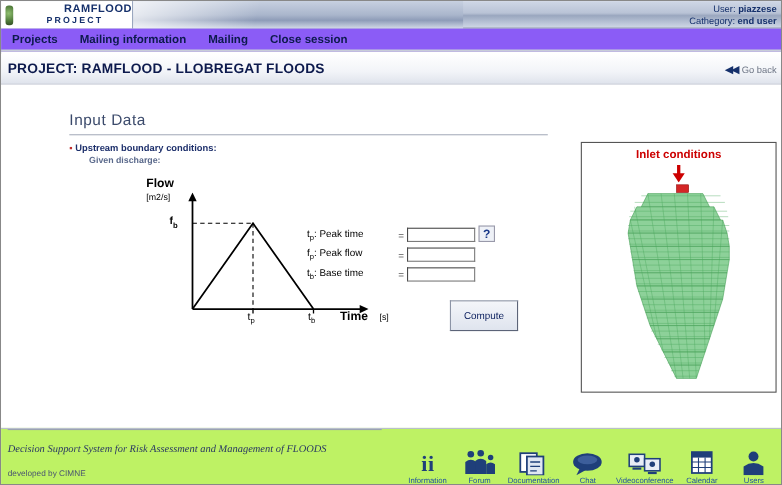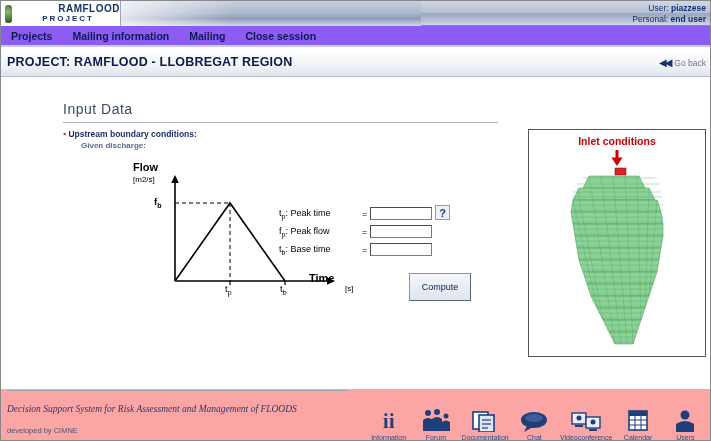--- a/index.html
+++ b/index.html
@@ -181,21 +181,21 @@
   #map-arrow {
     position: absolute; left: 50%; top: 20px;
     transform: translateX(-50%);
   }
   #map-svg { position: absolute; left: 0; top: 36px; }
 
   
   #footer {
     position: absolute; left: 0; top: 388px;
     width: 711px; height: 53px;
-    background: #fca5a5;
+    background: #bef264;
     border-top: 1px solid #b9bfcc;
   }
   #footer-rule {
     position: absolute; left: 6px; top: 0px; width: 340px; height: 1px;
     background: #9aa2b2;
   }
   #dss-text {
     position: absolute; left: 6px; top: 14px;
     font-size: 9.5px; font-style: italic; color: #2b3a63;
     font-family: "Liberation Serif", serif;
@@ -233,35 +233,35 @@
         <span class="logo-l2">PROJECT</span>
       </div>
     </div>
     <div class="swoosh"></div>
     <div class="user-info">
       <div>
         <span>User:</span>
         <span class="val">piazzese</span>
       </div>
       <div>
-        <span>Personal:</span>
+        <span>Cathegory:</span>
         <span class="val">end user</span>
       </div>
     </div>
   </div>
 
   <div id="menubar">
     <div class="mitem">Projects</div>
     <div class="mitem">Mailing information</div>
     <div class="mitem">Mailing</div>
     <div class="mitem">Close session</div>
   </div>
 
   <div id="titlebar">
-    <div class="ptitle">PROJECT: RAMFLOOD - LLOBREGAT REGION</div>
+    <div class="ptitle">PROJECT: RAMFLOOD - LLOBREGAT FLOODS</div>
     <div id="goback">
       <span class="arrows">◀◀</span>
       <span class="gbtext">Go back</span>
     </div>
   </div>
 
   <div id="content">
 
     <div id="inputdata-title">Input Data</div>
     <div id="title-rule"></div>
@@ -287,21 +287,21 @@
         <line x1="42" y1="28" x2="97" y2="28" stroke="#000" stroke-width="1" stroke-dasharray="4,3"></line>
 
         <line x1="97" y1="106" x2="97" y2="110" stroke="#000" stroke-width="1.2"></line>
         <line x1="152" y1="106" x2="152" y2="110" stroke="#000" stroke-width="1.2"></line>
       </svg>
       <div style="position:absolute;left:0;top:-14px;font-size:11px;font-weight:bold;font-family:'Liberation Sans',sans-serif;">Flow</div>
       <div style="position:absolute;left:0;top:0px;font-size:8px;font-family:'Liberation Sans',sans-serif;">[m2/s]</div>
       <div style="position:absolute;left:21px;top:21px;font-size:9.5px;font-weight:bold;">f<sub style="font-size:7px">b</sub></div>
       <div style="position:absolute;left:92px;top:108px;font-size:9.5px;">t<sub style="font-size:7px">p</sub></div>
       <div style="position:absolute;left:147px;top:108px;font-size:9.5px;">t<sub style="font-size:7px">b</sub></div>
-      <div style="position:absolute;left:176px;top:97px;font-size:11px;font-weight:bold;">Time</div>
+      <div style="position:absolute;left:176px;top:107px;font-size:11px;font-weight:bold;">Time</div>
       <div style="position:absolute;left:212px;top:109px;font-size:8px;">[s]</div>
     </div>
 
     <div id="fields">
       <div class="frow">
         <span class="flabel">t<sub>p</sub>: Peak time</span>
         <span class="feq">=</span>
         <input type="text" value="" style="">
       </div>
       <div class="frow">

